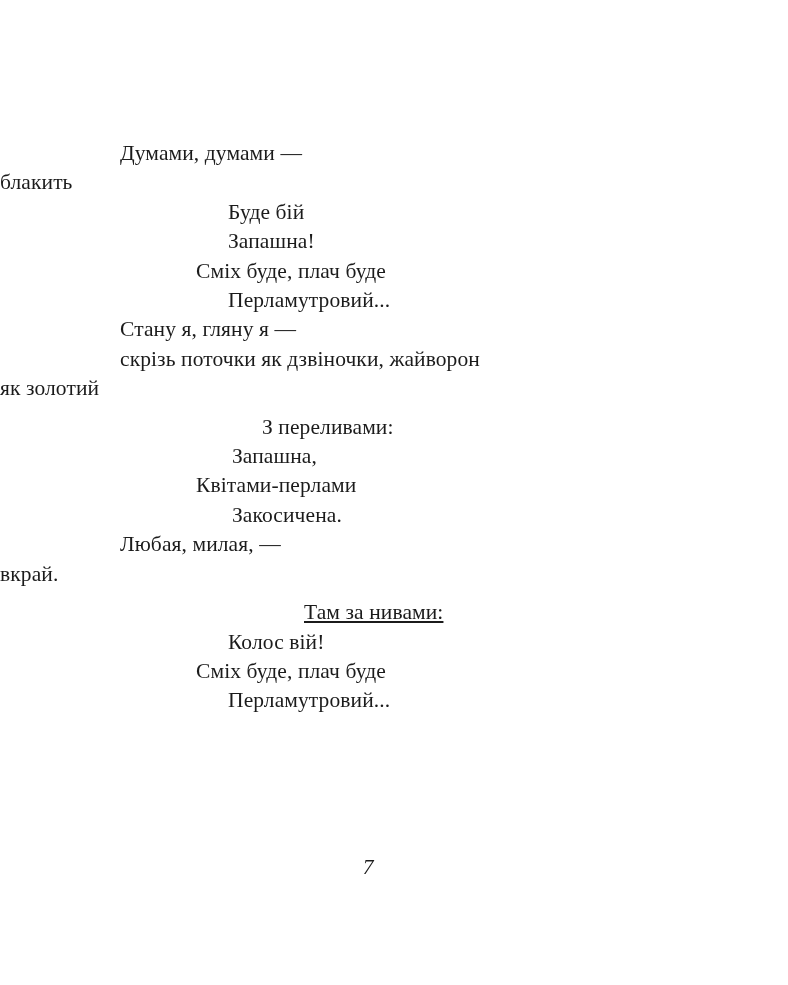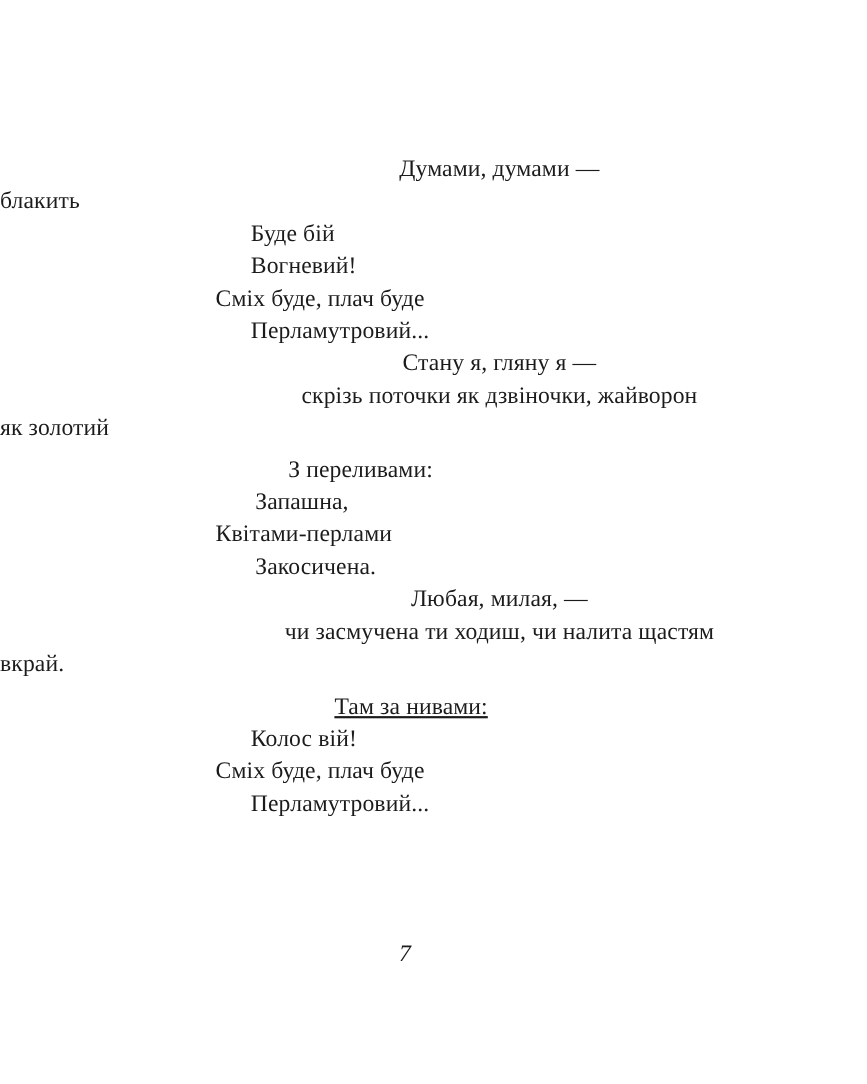--- a/index.html
+++ b/index.html
@@ -37,21 +37,21 @@
   .line {
     font-size: 21.5px;
     line-height: 29.4px;
     white-space: pre;
     letter-spacing: 0.1px;
     margin: 0;
     padding: 0;
   }
 
   
-  .i0   { padding-left: 120px; text-align: center; }   
+  .i0   { padding-left: 120px; }   
   .i1   { padding-left: 196px; }   
   .i2   { padding-left: 228px; }   
   .i2b  { padding-left: 232px; }   
   .i3   { padding-left: 262px; }   
   .i3b  { padding-left: 270px; }   
   .i3c  { padding-left: 304px; text-decoration: underline; }   
 
   
   .ralign {
     padding-left: 0;
@@ -74,32 +74,31 @@
 </style>
 </head>
 <body>
 
 <div id="page">
 
   <div id="poem">
       <div class="line i0">Думами, думами —</div>
       <div class="line ralign">блакить</div>
       <div class="line i2">Буде бій</div>
-      <div class="line i2">Вогневий!</div>
+      <div class="line i2">Запашна!</div>
       <div class="line i1">Сміх буде, плач буде</div>
       <div class="line i2">Перламутровий...</div>
       <div class="line i0">Стану я, гляну я —</div>
       <div class="line i0">скрізь поточки як дзвіночки, жайворон</div>
       <div class="line ralign">як золотий</div>
       <div class="line i3 gap-before">З переливами:</div>
       <div class="line i2b">Запашна,</div>
       <div class="line i1">Квітами-перлами</div>
       <div class="line i2b">Закосичена.</div>
       <div class="line i0">Любая, милая, —</div>
-      <div class="line i0">чи засмучена ти ходиш, чи налита щастям</div>
       <div class="line ralign">вкрай.</div>
       <div class="line i3c gap-before">Там за нивами:</div>
       <div class="line i2">Колос вій!</div>
       <div class="line i1">Сміх буде, плач буде</div>
       <div class="line i2">Перламутровий...</div>
     </div>
 
   <div id="folio">7</div>
 
 </div>

